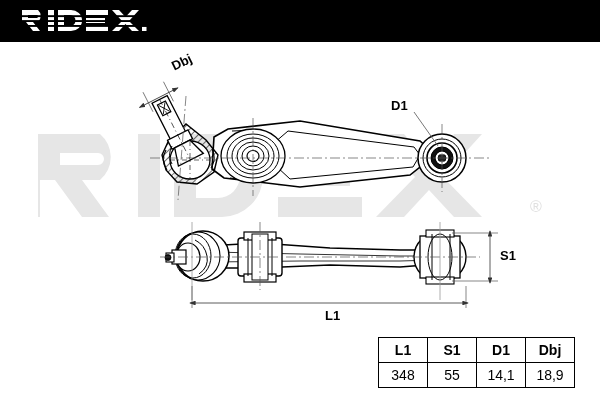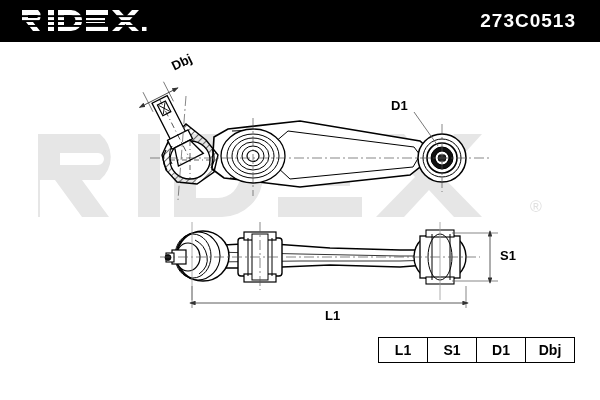--- a/index.html
+++ b/index.html
@@ -91,21 +91,20 @@
           <rect x="64" y="1" width="22" height="5"></rect>
           <rect x="64" y="9" width="19" height="5"></rect>
           <rect x="64" y="17" width="22" height="5"></rect>
 
           <path d="M90 1 h7 l6.5 7 l6.5 -7 h7 l-10 11 l10 10 h-7 l-6.5 -7 l-6.5 7 h-7 l10 -10 z"></path>
 
           <rect x="120" y="17.5" width="4.5" height="4.5"></rect>
         </g>
       </svg>
     </div>
-    <div class="partno">273C0513</div>
   </div>
 
   <div class="watermark">
     <svg width="530" height="96" viewBox="0 0 530 96" xmlns="http://www.w3.org/2000/svg">
       <g fill="#e6e6e6">
 
         <path d="M0 6 h62 a30 30 0 0 1 0 46 h-18 l27 37 h-27 l-27 -37 h-15 v37 h-22 z M22 25 v12 h38 a6 6 0 0 0 0 -12 z"></path>
 
         <rect x="100" y="6" width="22" height="83"></rect>
 
@@ -266,16 +265,22 @@
   <div class="lbl lbl-l1">L1</div>
 
   <table class="spec-table">
     <tbody>
       <tr class="head">
         <td>L1</td>
         <td>S1</td>
         <td>D1</td>
         <td>Dbj</td>
       </tr>
+      <tr class="vals">
+        <td>348</td>
+        <td>55</td>
+        <td>14,1</td>
+        <td>18,9</td>
+      </tr>
     </tbody>
   </table>
 
 </div>
 
 </body></html>

